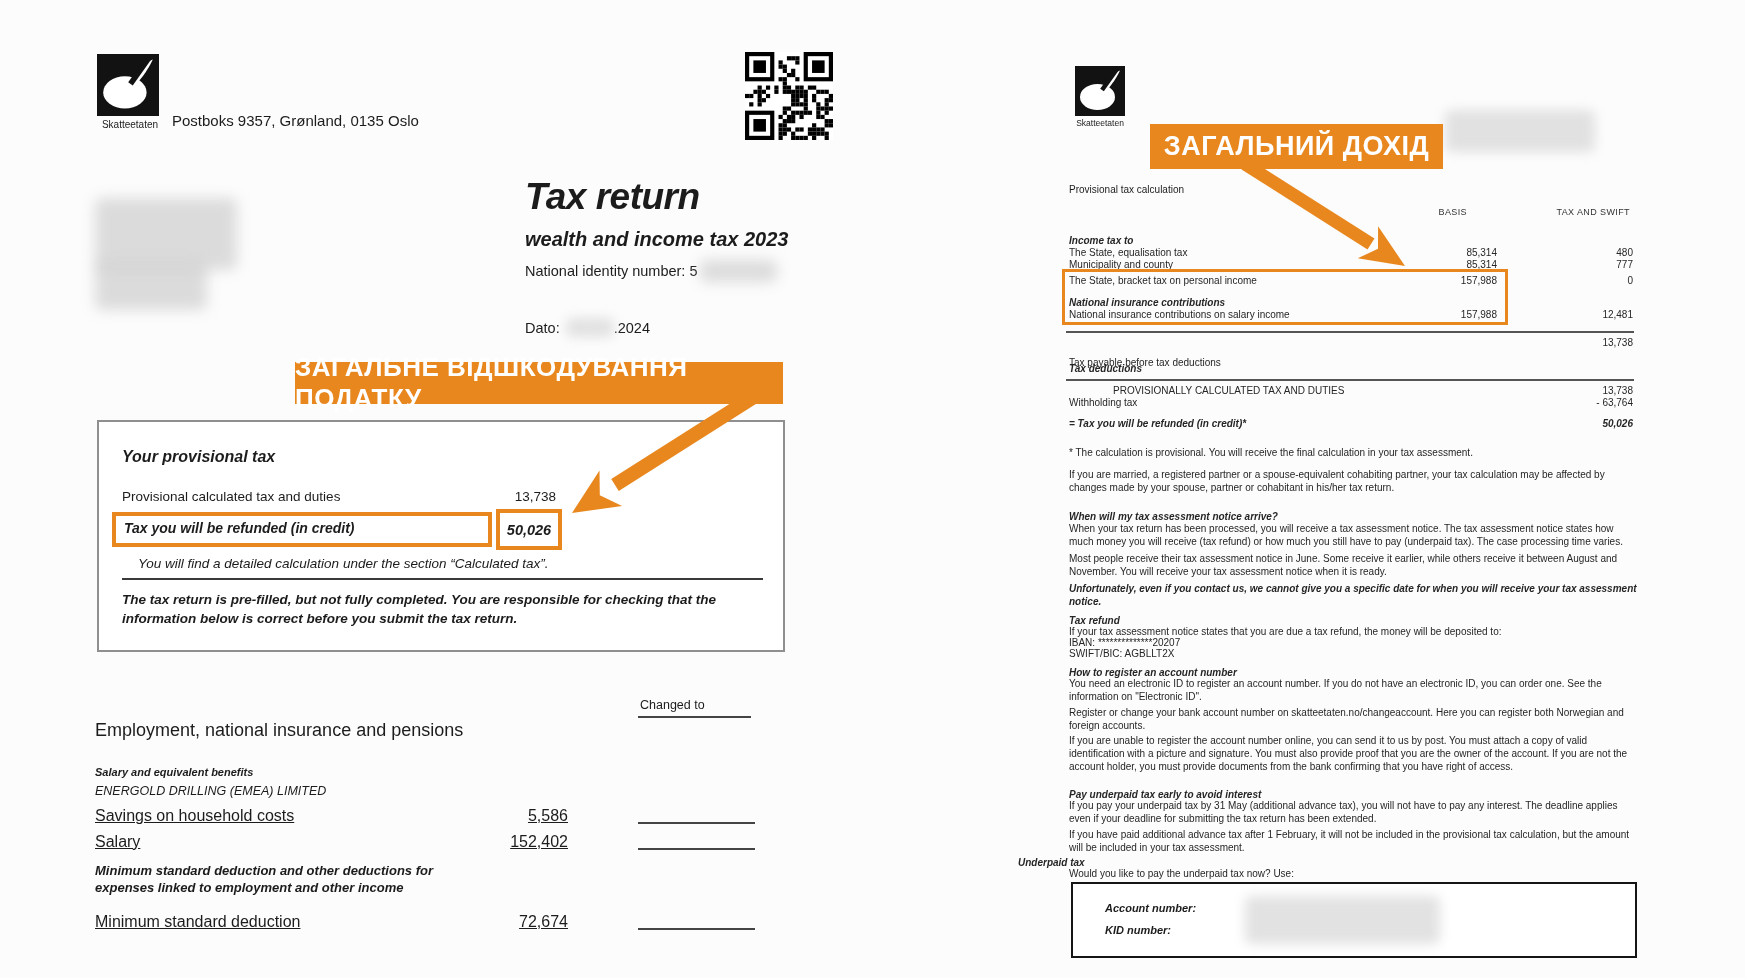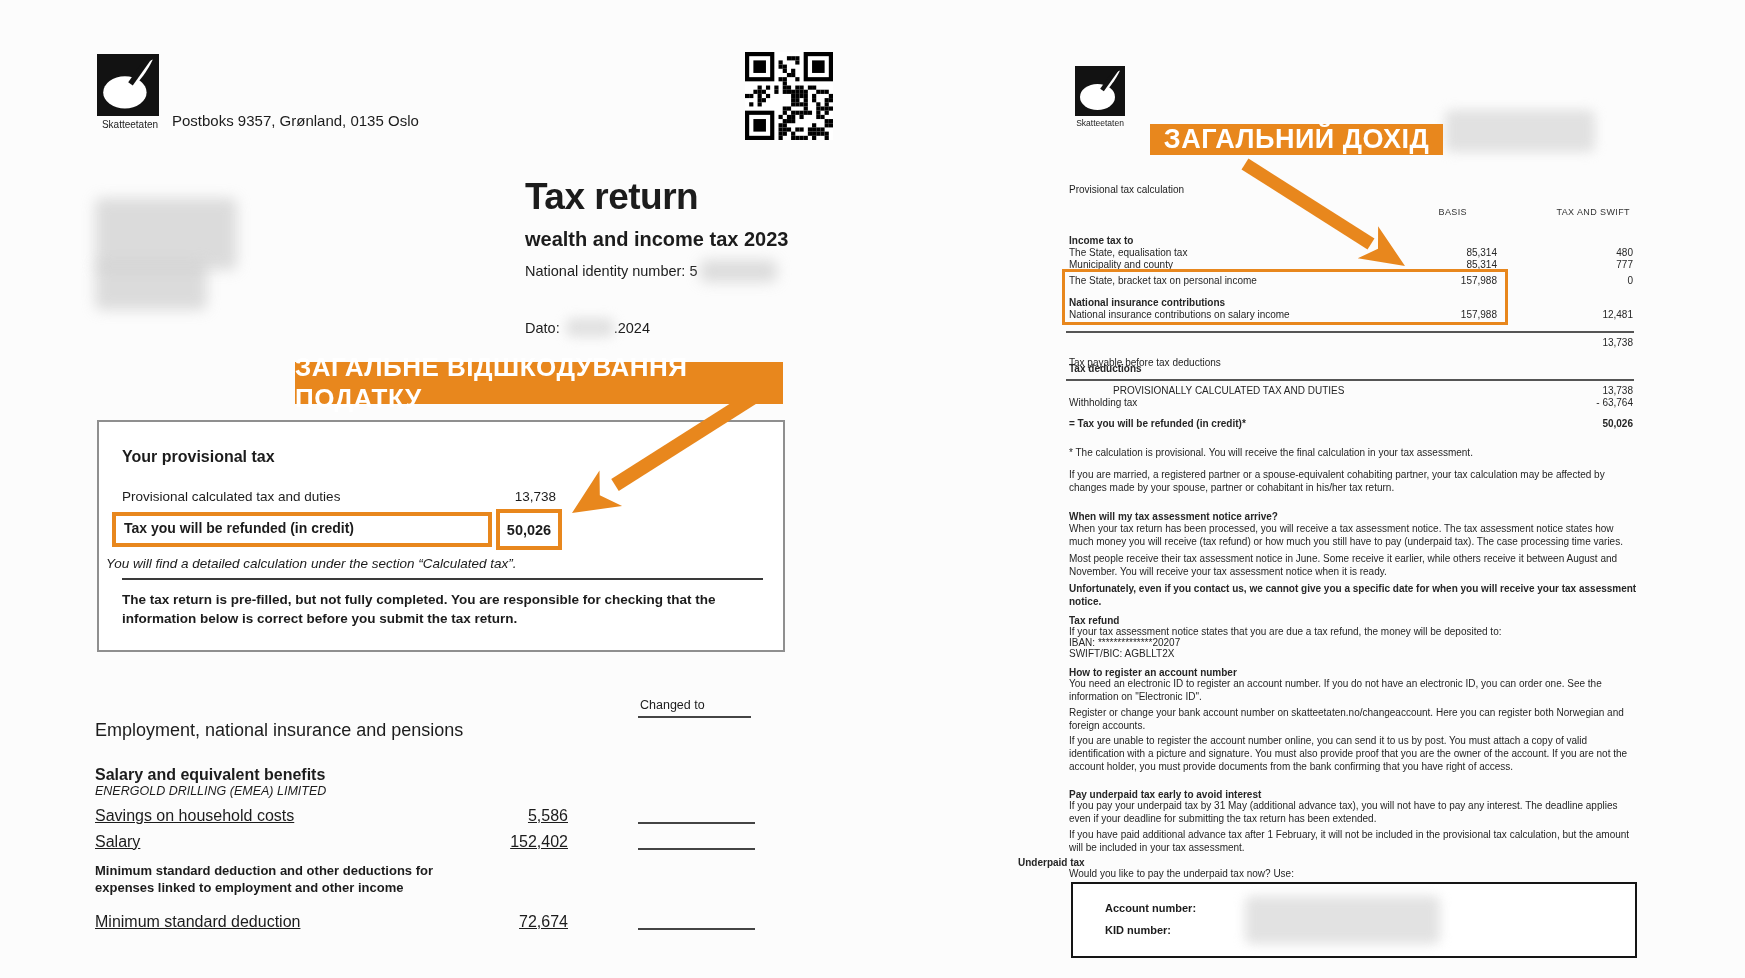--- a/index.html
+++ b/index.html
@@ -1,20 +1,20 @@
 <!DOCTYPE html>
 <html><head>
 <meta charset="utf-8">
 <style>
   :root{ --orange:#E8871D; --ink:#1c1c1c; --ink2:#262626; }
   *{box-sizing:border-box; margin:0; padding:0;}
   body{ width:1745px; height:978px; position:relative; background:#fcfcfc;
         font-family:"Liberation Sans", sans-serif; color:var(--ink); overflow:hidden;}
   .abs{position:absolute;}
-  .b{font-weight:bold;}
+  .b{font-weight:bold;font-style:italic;}
   .i{font-style:italic;}
   .r{text-align:right;}
   .s13{font-size:16px; line-height:16px;text-decoration:underline;}
   .s135{font-size:13.5px; line-height:17px;}
   .s10{font-size:10px; line-height:13px; color:var(--ink2);}
   .hline{height:2px; background:#3a3a3a;}
   .thinline{height:1.5px; background:#555;}
   .chline{height:1.5px; background:#444;}
   .callout{ background:var(--orange); color:#fff; font-weight:bold;
             display:flex; align-items:center; justify-content:center;
@@ -196,29 +196,29 @@
 <div class="abs graybox" style="left:97px; top:420px; width:688px; height:232px;"></div>
 <div class="abs b" style="left:122px; top:448px; font-size:16px;">Your provisional tax</div>
 <div class="abs s135" style="left:122px; top:488px;">Provisional calculated tax and duties</div>
 <div class="abs s135 r" style="left:456px; top:488px; width:100px;">13,738</div>
 
 <div class="abs orangebox" style="left:112px; top:512px; width:380px; height:35px;"></div>
 <div class="abs b" style="left:124px; top:520px; font-size:14px;">Tax you will be refunded (in credit)</div>
 <div class="abs orangebox" style="left:496px; top:509px; width:66px; height:41px;"></div>
 <div class="abs b" style="left:496px; top:509px; width:66px; height:41px; font-size:14.5px; display:flex; align-items:center; justify-content:center;">50,026</div>
 
-<div class="abs i" style="left:106px; top:556px; font-size:13.5px;">You will find a detailed calculation under the section “Calculated tax”.</div>
+<div class="abs i" style="left:138px; top:556px; font-size:13.5px;">You will find a detailed calculation under the section “Calculated tax”.</div>
 <div class="abs hline" style="left:122px; top:578px; width:641px;"></div>
 <div class="abs b" style="left:122px; top:590px; width:648px; font-size:13.5px; line-height:19px;">The tax return is pre-filled, but not fully completed. You are responsible for checking that the information below is correct before you submit the tax return.</div>
 
 <div class="abs" style="left:640px; top:698px; font-size:12.5px;">Changed to</div>
 <div class="abs chline" style="left:638px; top:716px; width:113px;"></div>
 
 <div class="abs" style="left:95px; top:720px; font-size:18px;">Employment, national insurance and pensions</div>
-<div class="abs b" style="left:95px; top:766px; font-size:16px;">Salary and equivalent benefits</div>
+<div class="abs b" style="left:95px; top:766px; font-size:11px;">Salary and equivalent benefits</div>
 <div class="abs i" style="left:95px; top:784px; font-size:12.5px;">ENERGOLD DRILLING (EMEA) LIMITED</div>
 
 <div class="abs s13" style="left:95px; top:808px;">Savings on household costs</div>
 <div class="abs s13 r" style="left:480px; top:808px; width:88px;">5,586</div>
 <div class="abs chline" style="left:638px; top:822px; width:117px;"></div>
 
 <div class="abs s13" style="left:95px; top:834px;">Salary</div>
 <div class="abs s13 r" style="left:480px; top:834px; width:88px;">152,402</div>
 <div class="abs chline" style="left:638px; top:848px; width:117px;"></div>
 
@@ -237,21 +237,21 @@
 </div>
 <div class="abs" style="left:1068px; top:118px; width:64px; font-size:8.5px; text-align:center;">Skatteetaten</div>
 
 <div class="abs blurbox-light" style="left:1445px; top:110px; width:150px; height:42px;"></div>
 
 <svg class="abs arrow" style="left:1235px; top:158px;" width="180" height="118">
   <line x1="10" y1="6" x2="136" y2="86" stroke="#E8871D" stroke-width="13"></line>
   <polygon points="170,108 143.1,68.3 143,90.8 122.7,100.3" fill="#E8871D"></polygon>
 </svg>
 
-<div class="abs callout" style="left:1150px; top:124px; width:293px; height:31px; font-size:27px;">ЗАГАЛЬНИЙ ДОХІД</div>
+<div class="abs callout" style="left:1150px; top:124px; width:293px; height:45px; font-size:27px;">ЗАГАЛЬНИЙ ДОХІД</div>
 
 <div class="abs" style="left:1069px; top:184px; font-size:10px;">Provisional tax calculation</div>
 
 <div class="abs collabel r" style="left:1380px; top:207px; width:87px;">BASIS</div>
 <div class="abs collabel r" style="left:1500px; top:207px; width:130px;">TAX AND SWIFT</div>
 
 <div class="abs s10 b" style="left:1069px; top:234px;">Income tax to</div>
 
 <div class="abs s10" style="left:1069px; top:246px; width:300px;">The State, equalisation tax</div>
 <div class="abs s10 r" style="left:1380px; top:246px; width:117px;">85,314</div>

